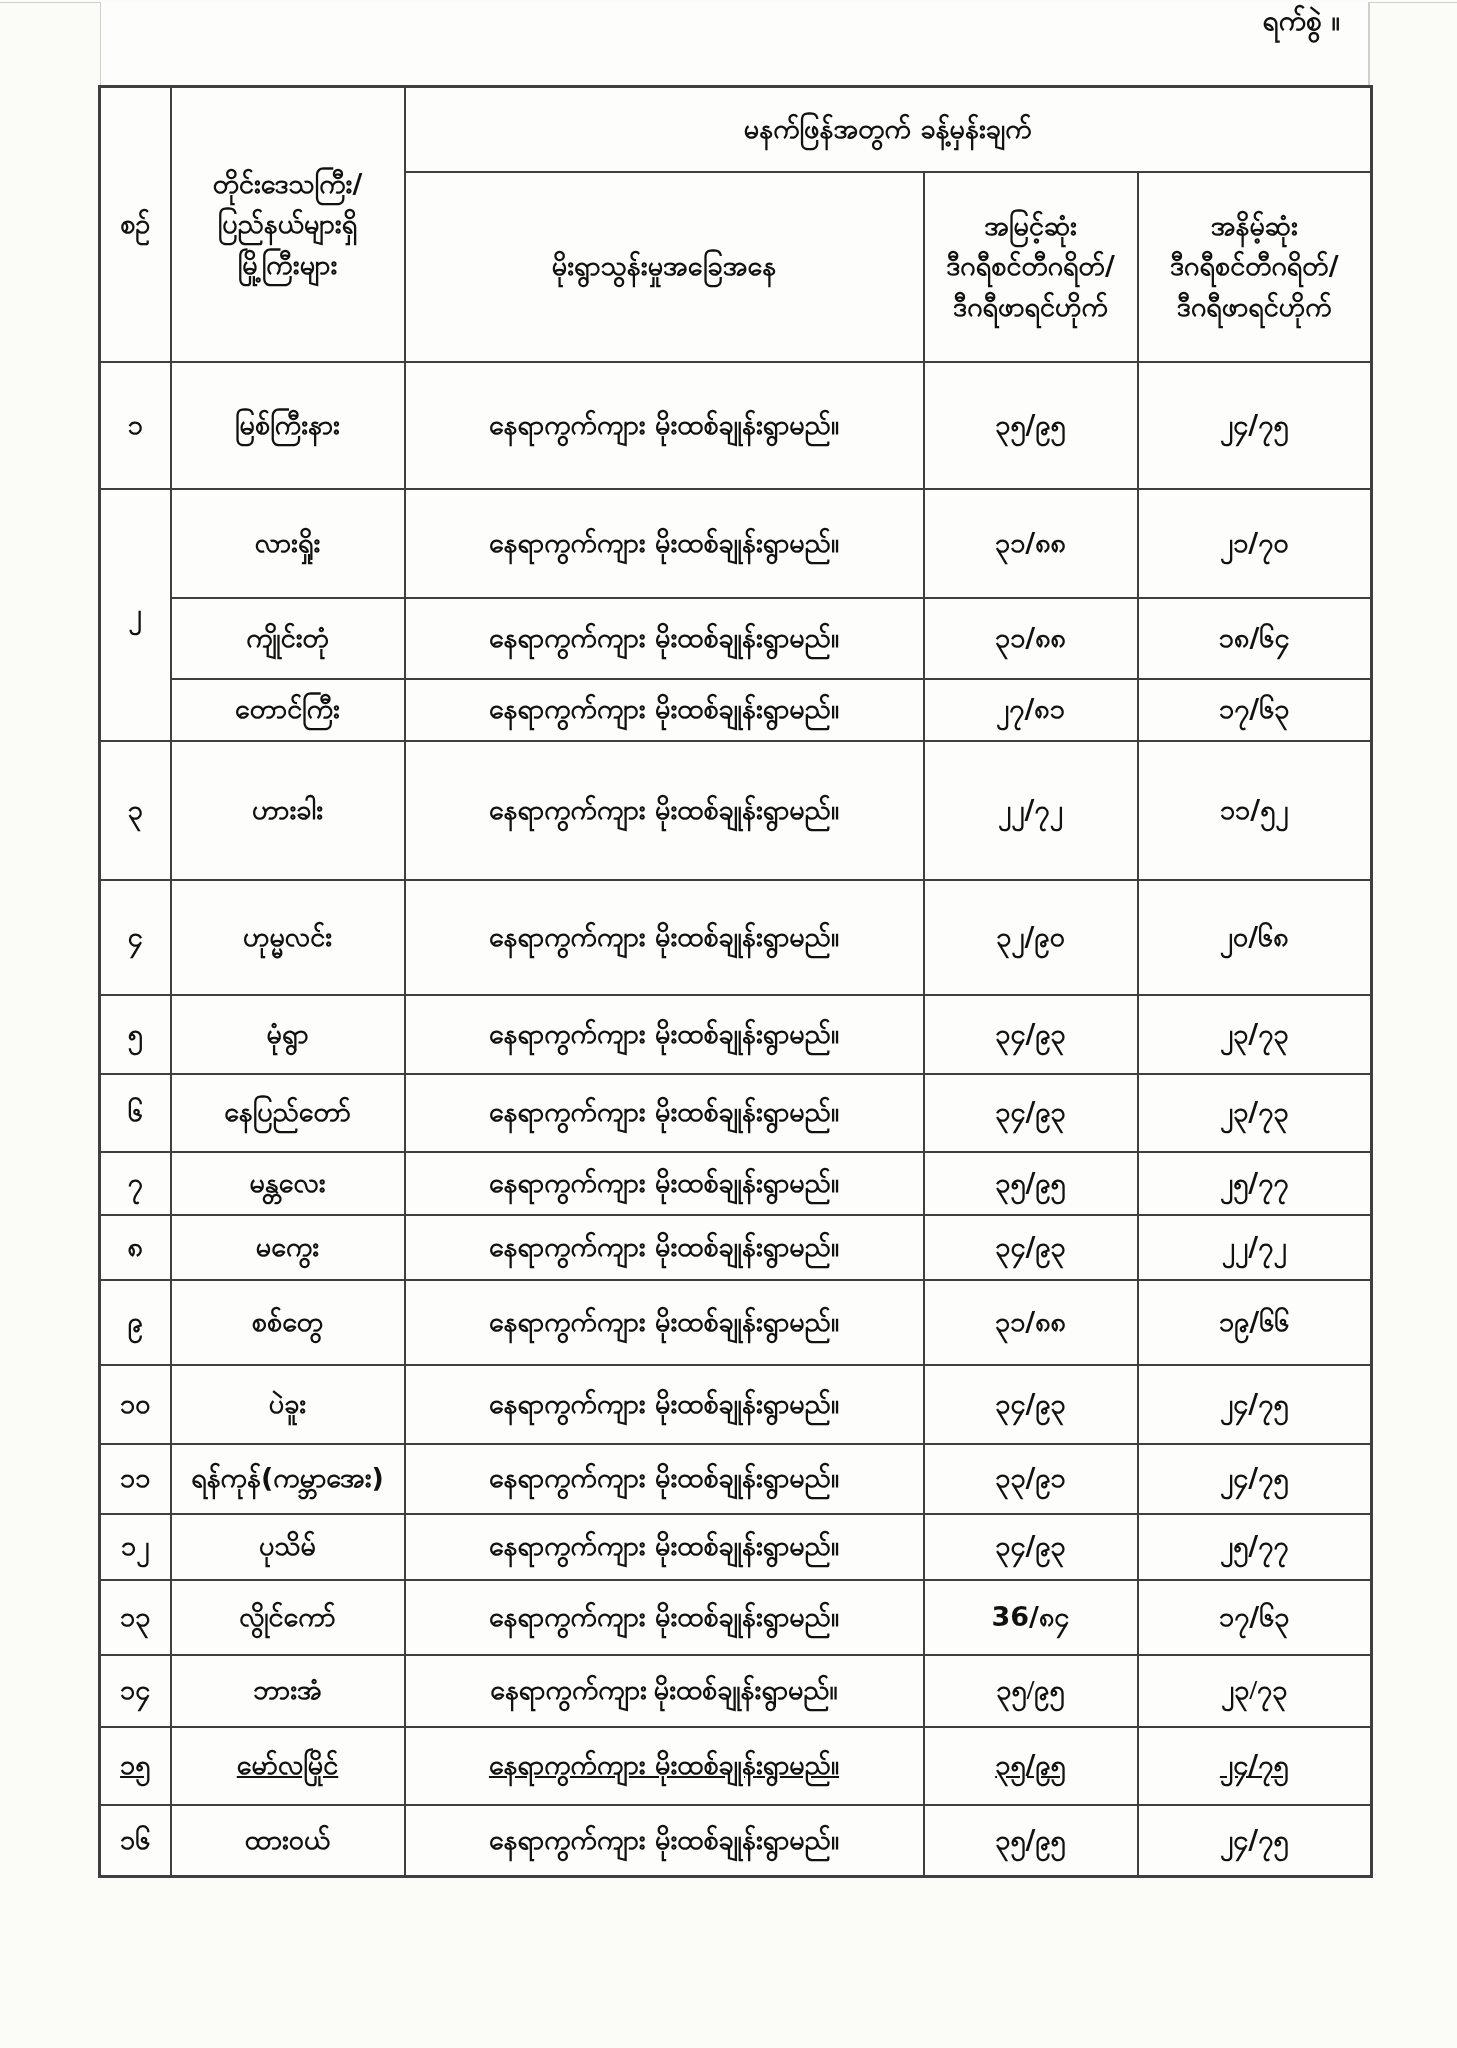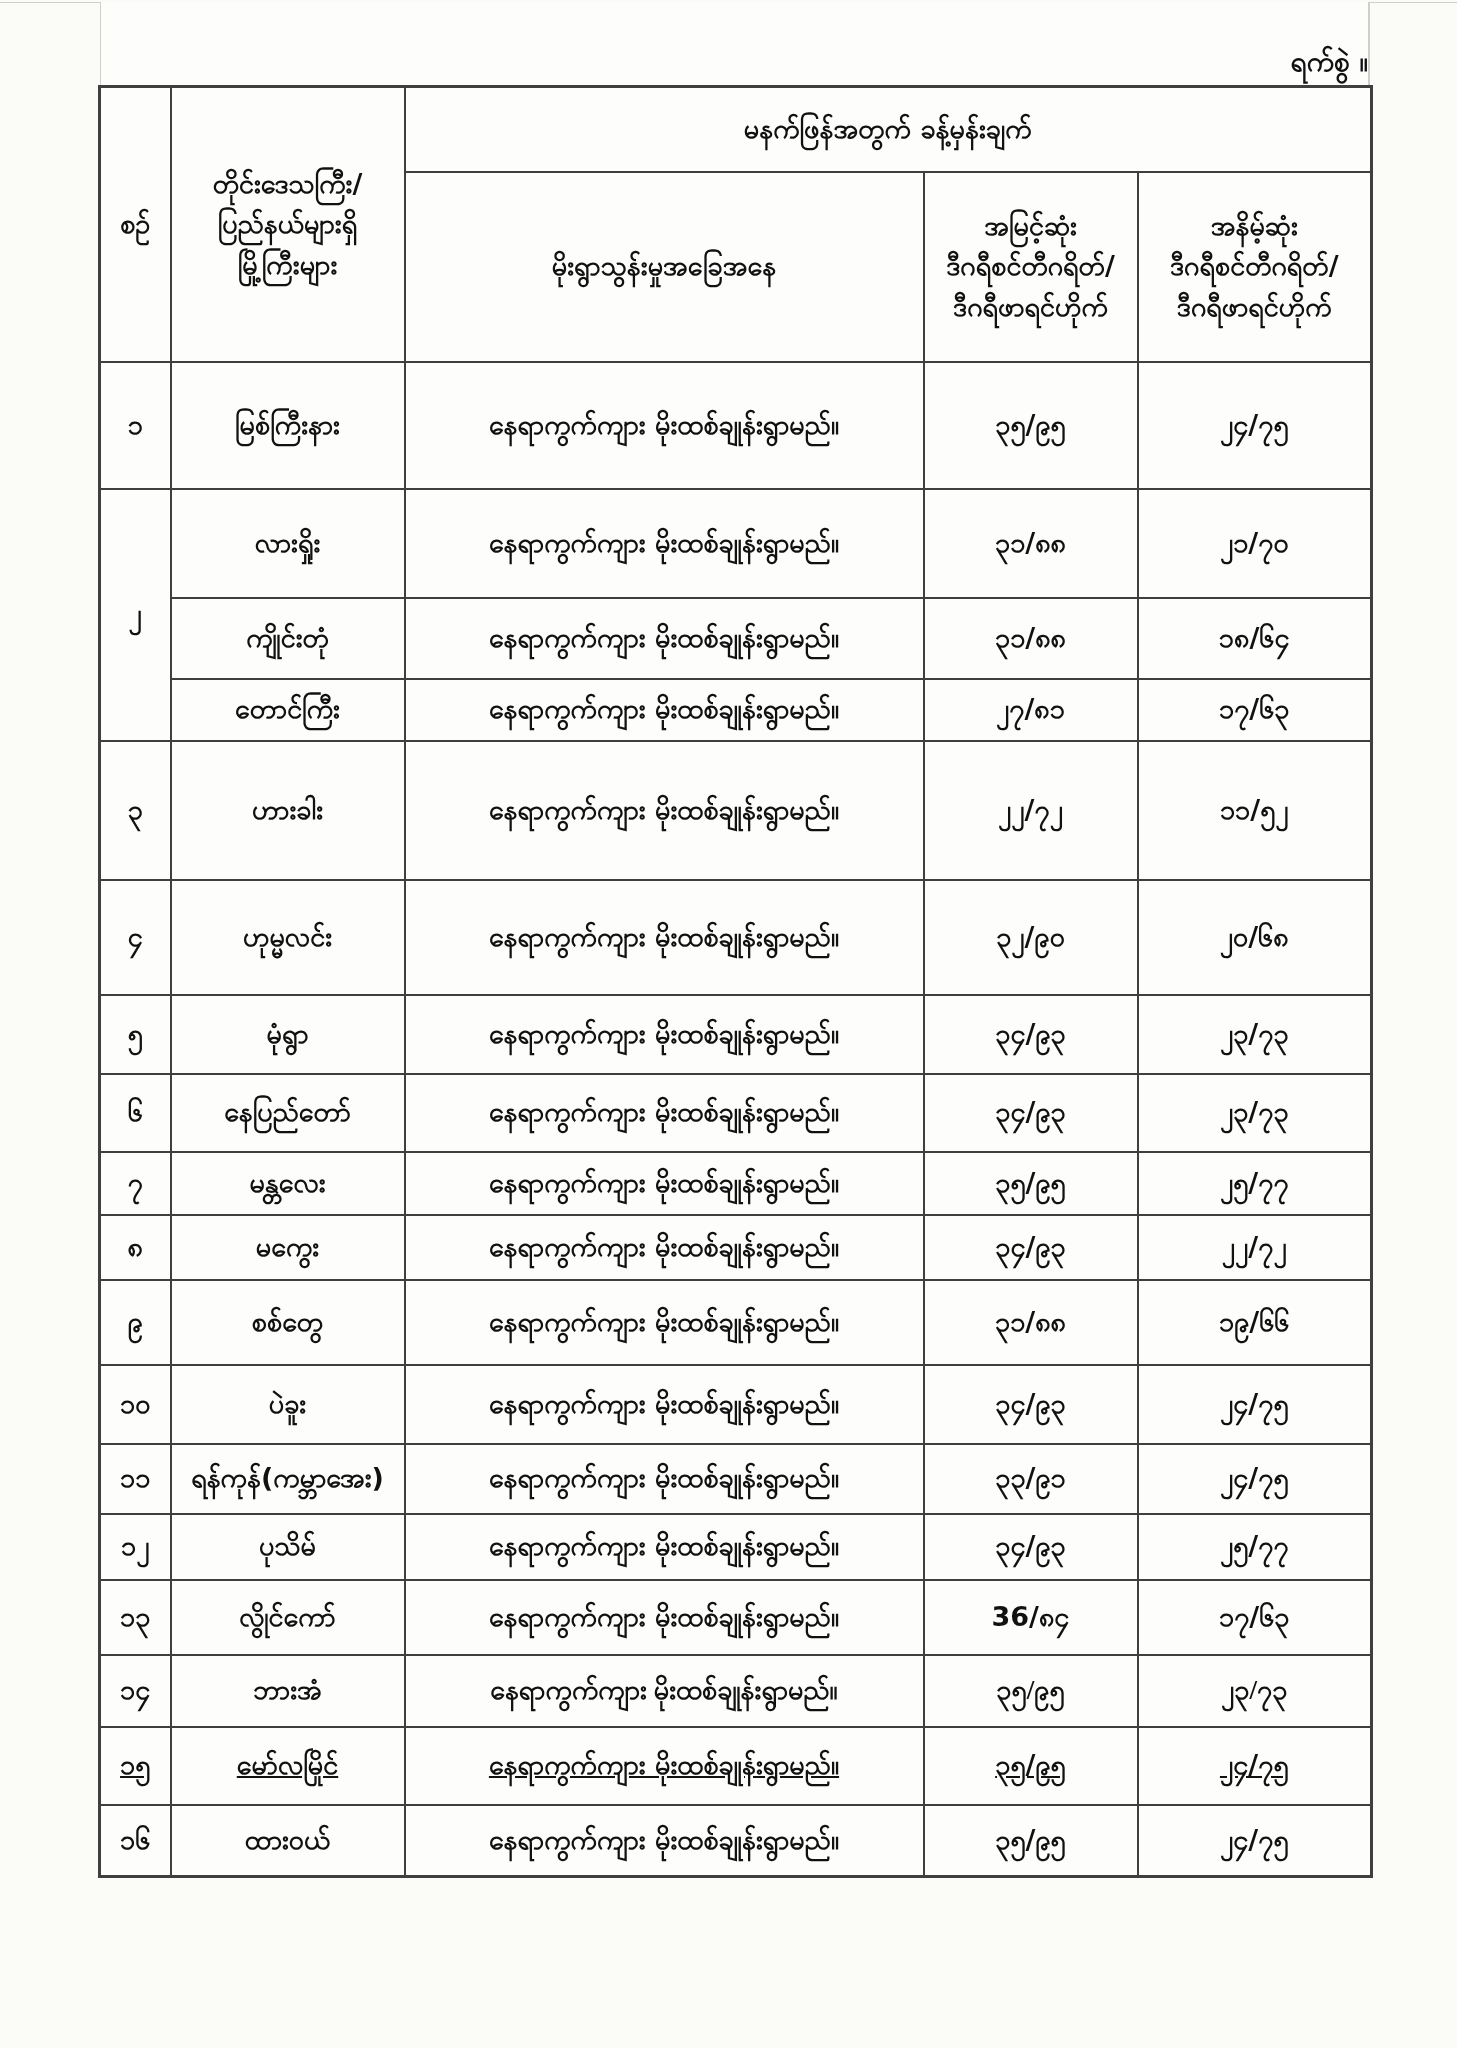--- a/index.html
+++ b/index.html
@@ -29,21 +29,22 @@
     border-top:1px solid var(--light-border);
   }
   .date-box{
     position:absolute;left:100px;top:2px;width:1270px;height:83px;
     display:flex;
     border-left:1px solid var(--light-border);
     border-right:1px solid var(--light-border);
     background:var(--cell-bg);
   }
   .date-label-cell{
-    flex:1;display:flex;align-items:flex-end;justify-content:flex-end;
+    flex:1;display:flex;align-items:flex-start;justify-content:flex-end;
+    padding-right:28px;
     border-right:1px solid var(--light-border);
     font-weight:bold;font-size:28px;
   }
   .date-value-cell{
     width:234px;display:flex;align-items:center;justify-content:center;
     font-weight:bold;font-size:28px;
   }
   table.forecast{
     position:absolute;left:98px;top:85px;width:1272px;
     border-collapse:collapse;table-layout:fixed;

